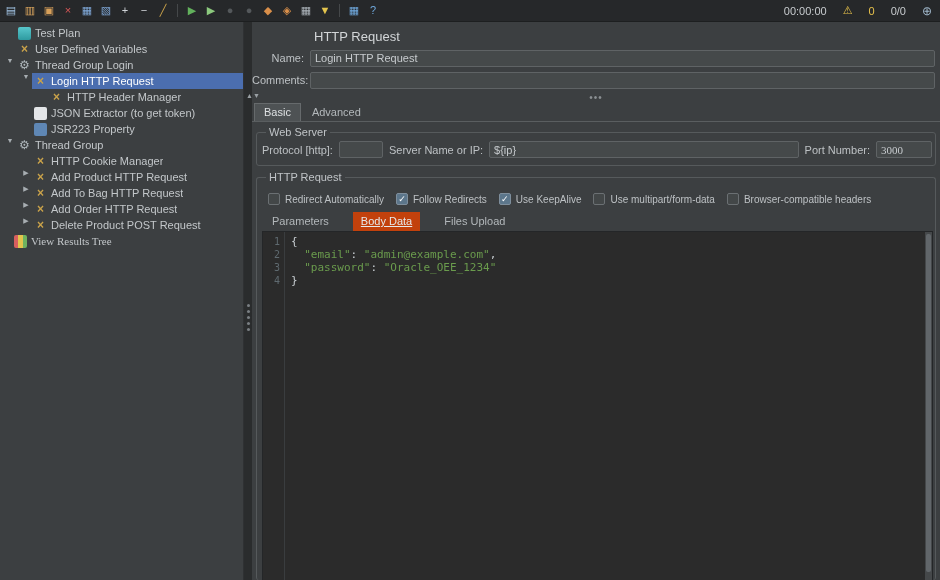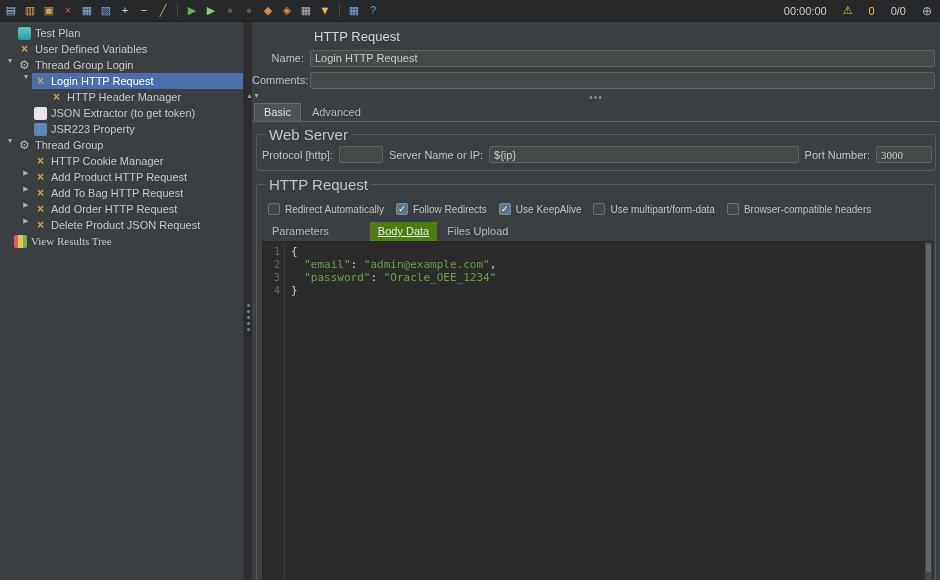--- a/index.html
+++ b/index.html
@@ -65,21 +65,21 @@
   .hdivider { flex: 0 0 12px; display: flex; align-items: center; position: relative; }
   .hdiv-arrows { position: absolute; left: -6px; top: 1px; font-size: 7px; color: #9aa0a4; cursor: pointer; }
   .hdiv-dots { margin: 0 auto; color: #8b9093; font-size: 10px; letter-spacing: 1px; cursor: row-resize; }
 
   .config-tabs { flex: 0 0 19px; display: flex; align-items: flex-end; padding-left: 2px; border-bottom: 1px solid #5a5e60; }
   .ctab { padding: 2px 9px 3px; margin-right: 2px; color: #b3b8bb; cursor: default; }
   .ctab.active { background: #4e5254; border: 1px solid #666a6c; border-bottom: none; color: #dde0e2; }
 
   .tab-content { flex: 1; display: flex; flex-direction: column; padding: 4px 4px 0 4px; min-height: 0; }
   fieldset { border: 1px solid #565a5c; border-radius: 3px; min-inline-size: 0; }
-  legend { font-size: 15px; color: #c0c4c7; padding: 0 3px; margin-left: 4px; }
+  legend { font-size: 11px; color: #c0c4c7; padding: 0 3px; margin-left: 4px; }
   .ws-fieldset { flex: 0 0 auto; margin-bottom: 5px; padding: 3px 3px 7px 5px; }
   .ws-row, .method-row { display: flex; align-items: center; gap: 6px; min-width: 0; }
   .inline-label { white-space: nowrap; }
   .protocol-input { width: 44px; flex: 0 0 44px; }
   .server-input { flex: 1; }
   .port-input { width: 56px; flex: 0 0 56px; font-family: Liberation Serif, serif; }
 
   .hr-fieldset { flex: 1; display: flex; flex-direction: column; min-height: 0; border-bottom: none; padding: 3px 2px 0 5px; }
   .method-select {
     width: 86px; flex: 0 0 86px; height: 18px; background: #45494a; border: 1px solid #5f6365; border-radius: 2px;
@@ -91,23 +91,23 @@
 
   .cb-row { display: flex; gap: 12px; margin: 7px 0 7px 6px; white-space: nowrap; }
   .cb-wrap { display: flex; align-items: center; gap: 5px; cursor: default; }
   .cb {
     width: 12px; height: 12px; border: 1px solid #6b7073; border-radius: 2px; background: #434748;
     display: flex; align-items: center; justify-content: center; font-size: 9px; color: #fff; line-height: 1;
   }
   .cb.checked { background: var(--cbchk); border-color: #7e8e9c; }
   .cb-label { font-size: 10px; }
 
-  .body-tabs { flex: 0 0 19px; display: flex; gap: 2px; padding-left: 2px; }
+  .body-tabs { flex: 0 0 19px; display: flex; gap: 16px; padding-left: 2px; }
   .btab { padding: 3px 8px 4px; color: #b3b8bb; cursor: default; }
-  .btab.active { color: #e5e8ea; background: #4d7c0f; text-decoration: underline; margin-left: 31px; }
+  .btab.active { color: #e5e8ea; background: #c2410c; text-decoration: underline; }
 
   
   .editor { flex: 1; display: flex; background: #2b2b2b; border: 1px solid #242628; border-bottom: none; min-height: 0; }
   .gutter {
     width: 22px; flex: 0 0 22px; border-right: 1px solid #3a3d3f; padding: 3px 4px 0 0;
     color: #5f6a70; font-family: "DejaVu Sans Mono", monospace; font-size: 10px; text-align: right;
   }
   .ln { height: 13px; line-height: 13px; }
   .code { flex: 1; padding: 3px 0 0 6px; font-family: "DejaVu Sans Mono", monospace; font-size: 11px; overflow: hidden; }
   .code-line { height: 13px; line-height: 13px; white-space: pre; }
@@ -276,21 +276,21 @@
           <span class="tree-arrow">▶</span>
           <div class="tree-cell">
             <span class="ticon ti-tools">×</span>
             <span class="tree-label">Add Order HTTP Request</span>
           </div>
         </div>
         <div class="tree-row" style="padding-left: 20px;">
           <span class="tree-arrow">▶</span>
           <div class="tree-cell">
             <span class="ticon ti-tools">×</span>
-            <span class="tree-label">Delete Product JSON Request</span>
+            <span class="tree-label">Delete Product POST Request</span>
           </div>
         </div>
         <div class="tree-row" style=" font-family: Liberation Serif, serif;">
           <span class="tree-arrow"></span>
           <div class="tree-cell">
             <span class="ticon ti-chart"></span>
             <span class="tree-label">View Results Tree</span>
           </div>
         </div>
       </div>

